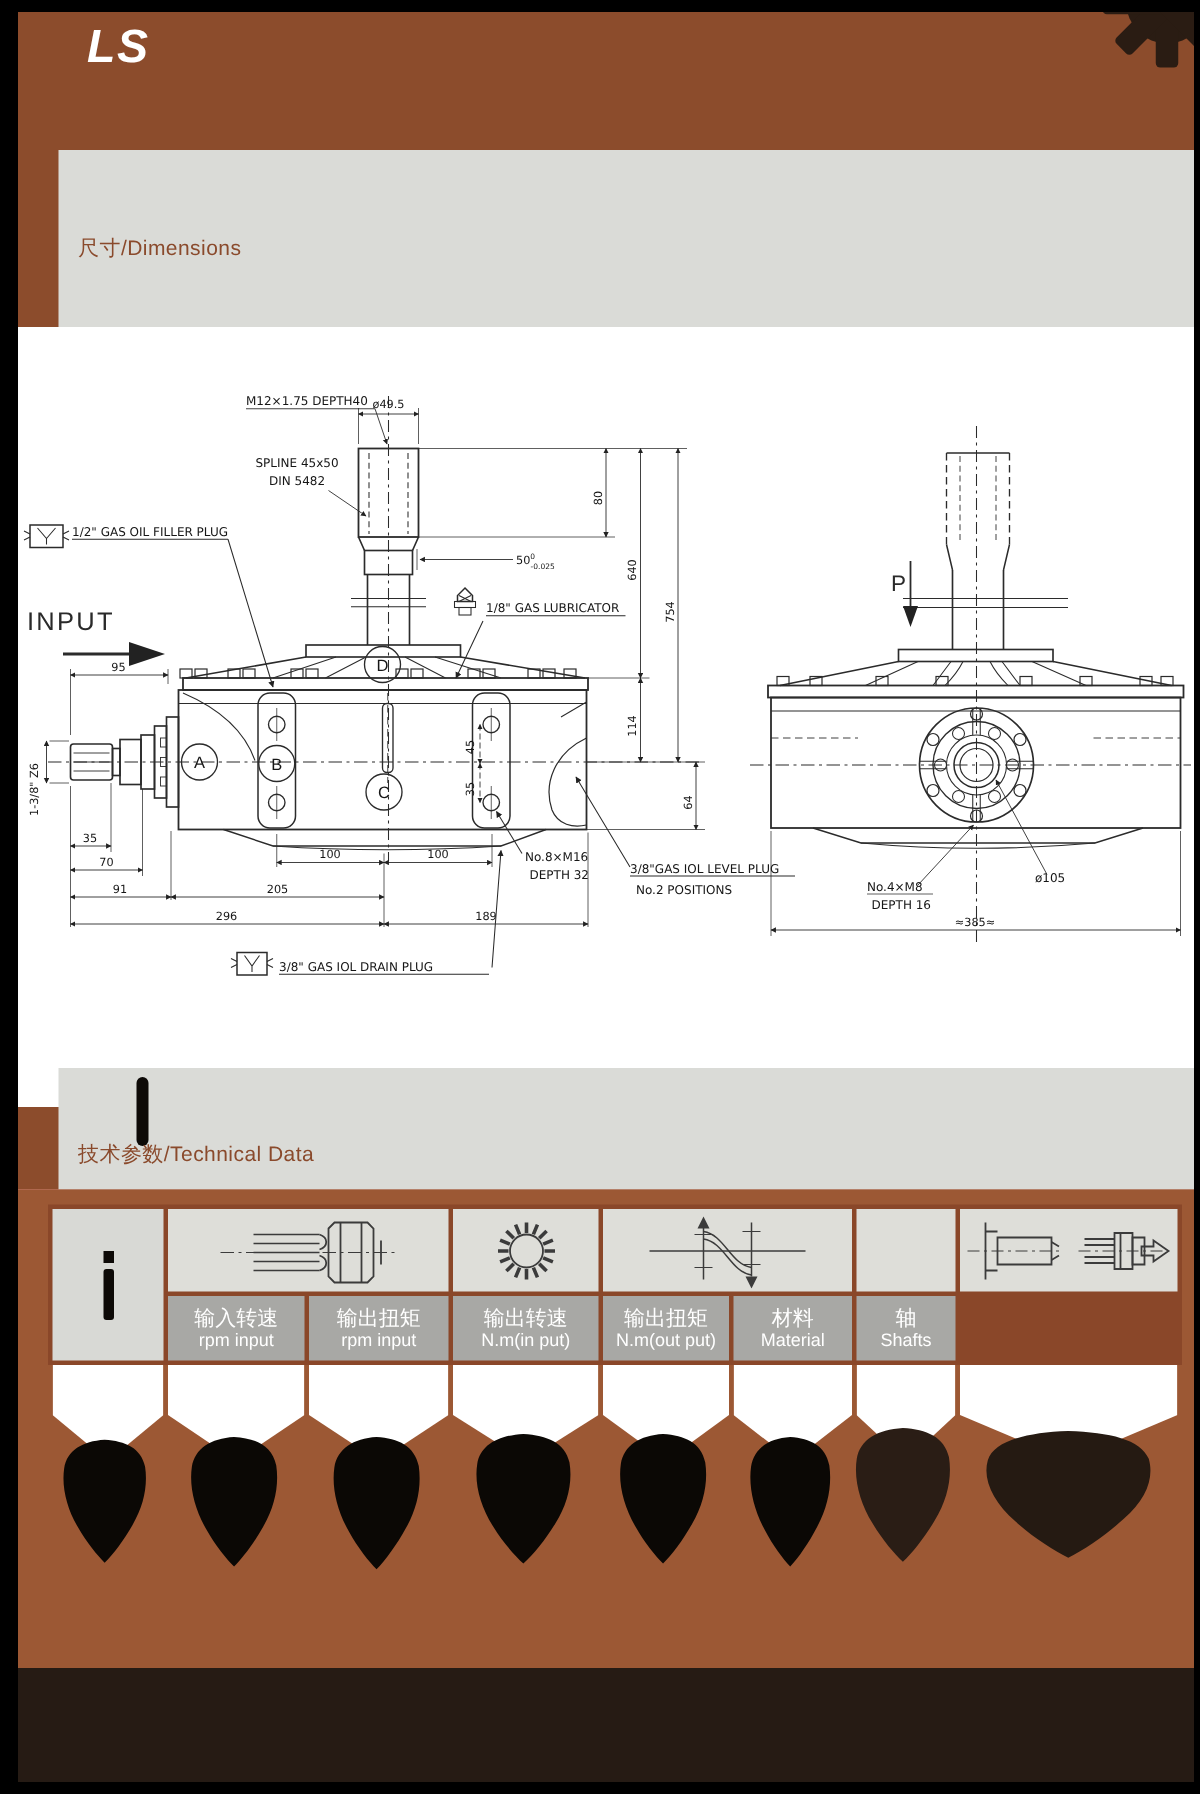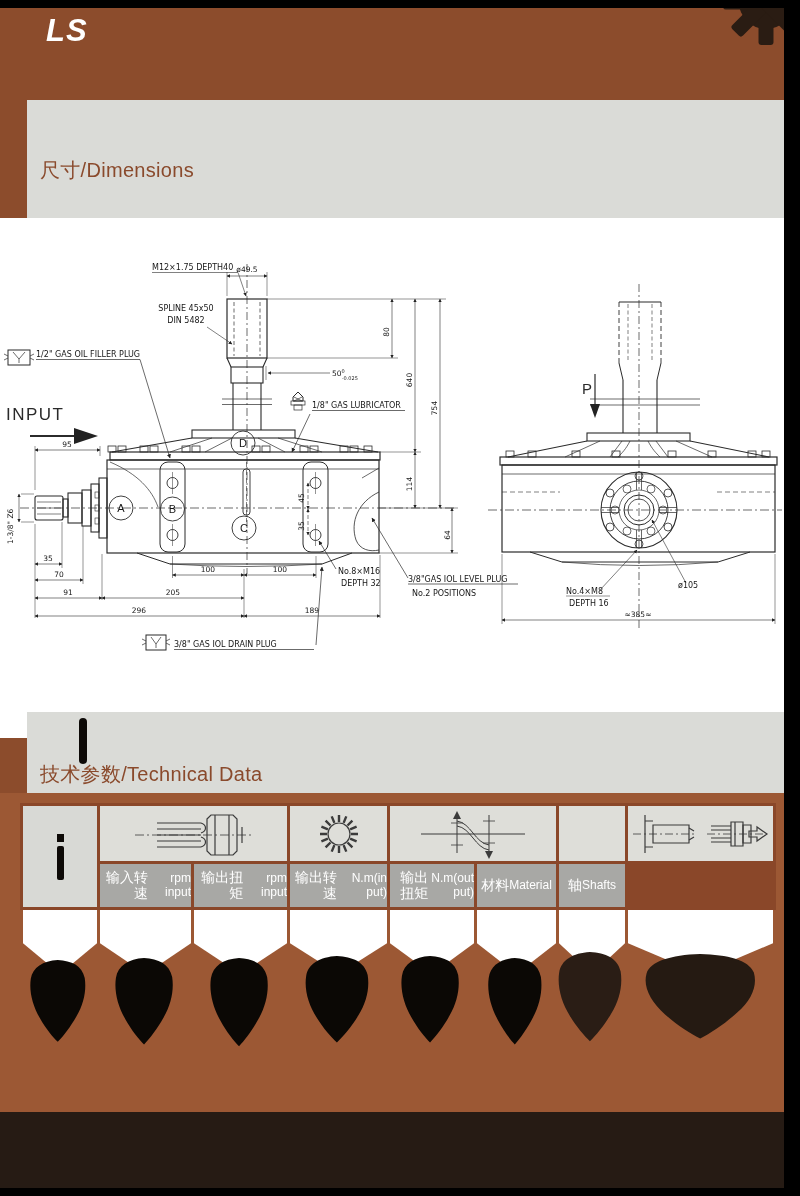--- a/index.html
+++ b/index.html
@@ -2,40 +2,40 @@
 <html><head>
 <meta charset="utf-8">
 <style>
   :root{
     --brown:#8c4c2c; --band:#9c5834; --tborder:#8a4729;
     --gray:#dadbd7; --cellgray:#a8a8a5; --dark:#261b14; --accent:#8a4a2c;
   }
   *{box-sizing:border-box;margin:0;padding:0}
   body{margin:0;background:#000;font-family:"Liberation Sans","DejaVu Sans",sans-serif}
   .page{position:relative;width:800px;height:1196px;background:#000;overflow:hidden}
-  .inner{position:absolute;left:0;top:8px;width:784px;height:1060px;background:#fca5a5}
+  .inner{position:absolute;left:12px;top:8px;width:784px;height:1060px;background:#fca5a5}
   .header{position:absolute;left:0;top:0;width:784px;height:210px;background:var(--brown)}
   .logo{position:absolute;left:46px;top:5px;color:#fff;font-size:31px;font-weight:bold;font-style:italic;letter-spacing:1px}
   .gear-logo{position:absolute;right:0;top:0}
   .dims-panel{position:absolute;left:27px;top:92px;width:757px;height:118px;background:var(--gray)}
-  .sec-title{position:absolute;color:var(--accent);font-size:20px;letter-spacing:.3px}
+  .sec-title{position:absolute;color:var(--accent);font-size:14px;letter-spacing:.3px}
   .dims-title{left:40px;top:149px}
   .drawing{position:absolute;left:0;top:210px;width:784px;height:494px;background:#fff}
   .tech-strip{position:absolute;left:0;top:704px;width:784px;height:81px;background:linear-gradient(#fff 0 26px,var(--brown) 26px)}
   .tech-gray{position:absolute;left:27px;top:0;width:757px;height:81px;background:var(--gray)}
   .accent-bar{position:absolute;left:79px;top:6px;width:8px;height:46px;background:#0d0a07;border-radius:4px}
   .tech-title{left:40px;top:49px}
   .band{position:absolute;left:0;top:785px;width:784px;height:319px;background:var(--band)}
   .footer-dark{position:absolute;left:0;top:1104px;width:784px;height:76px;background:var(--dark)}
   .ttable{position:absolute;left:20px;top:10px;display:grid;
     grid-template-columns:74px 91px 93px 97px 84px 79px 66px 145px;
     grid-template-rows:55px 43px;gap:3px;padding:3px;background:var(--tborder)}
   .c-first{grid-row:1/3;background:#d8d9d5;display:flex;align-items:center;justify-content:center}
   .c-icon{background:#deded9;display:flex;align-items:center;justify-content:center}
-  .c-label{background:var(--cellgray);color:#fff;display:flex;align-items:center;justify-content:center;line-height:1.12;text-align:right}
+  .c-label{background:var(--cellgray);color:#fff;display:flex;flex-direction:column;align-items:center;justify-content:center;line-height:1.12;text-align:left}
   .c-label .zh{font-size:14px}
   .c-label .en{font-size:12px}
   .sp2{grid-column:2/4}.sp56{grid-column:5/7}
   .imark{display:flex;flex-direction:column;align-items:center;gap:4px}
   .imark .dot{width:7px;height:8px;background:#0d0a07}
   .imark .stem{width:7px;height:34px;background:#0d0a07;border-radius:2px}
   .body-row{position:absolute;left:23px;top:117px;display:flex;gap:3px}
   .body-cell{height:64px;background:#fff;clip-path:polygon(0 0,100% 0,100% 52%,50% 100%,0 52%)}
   .blobs{position:absolute;left:0;top:0}
   

